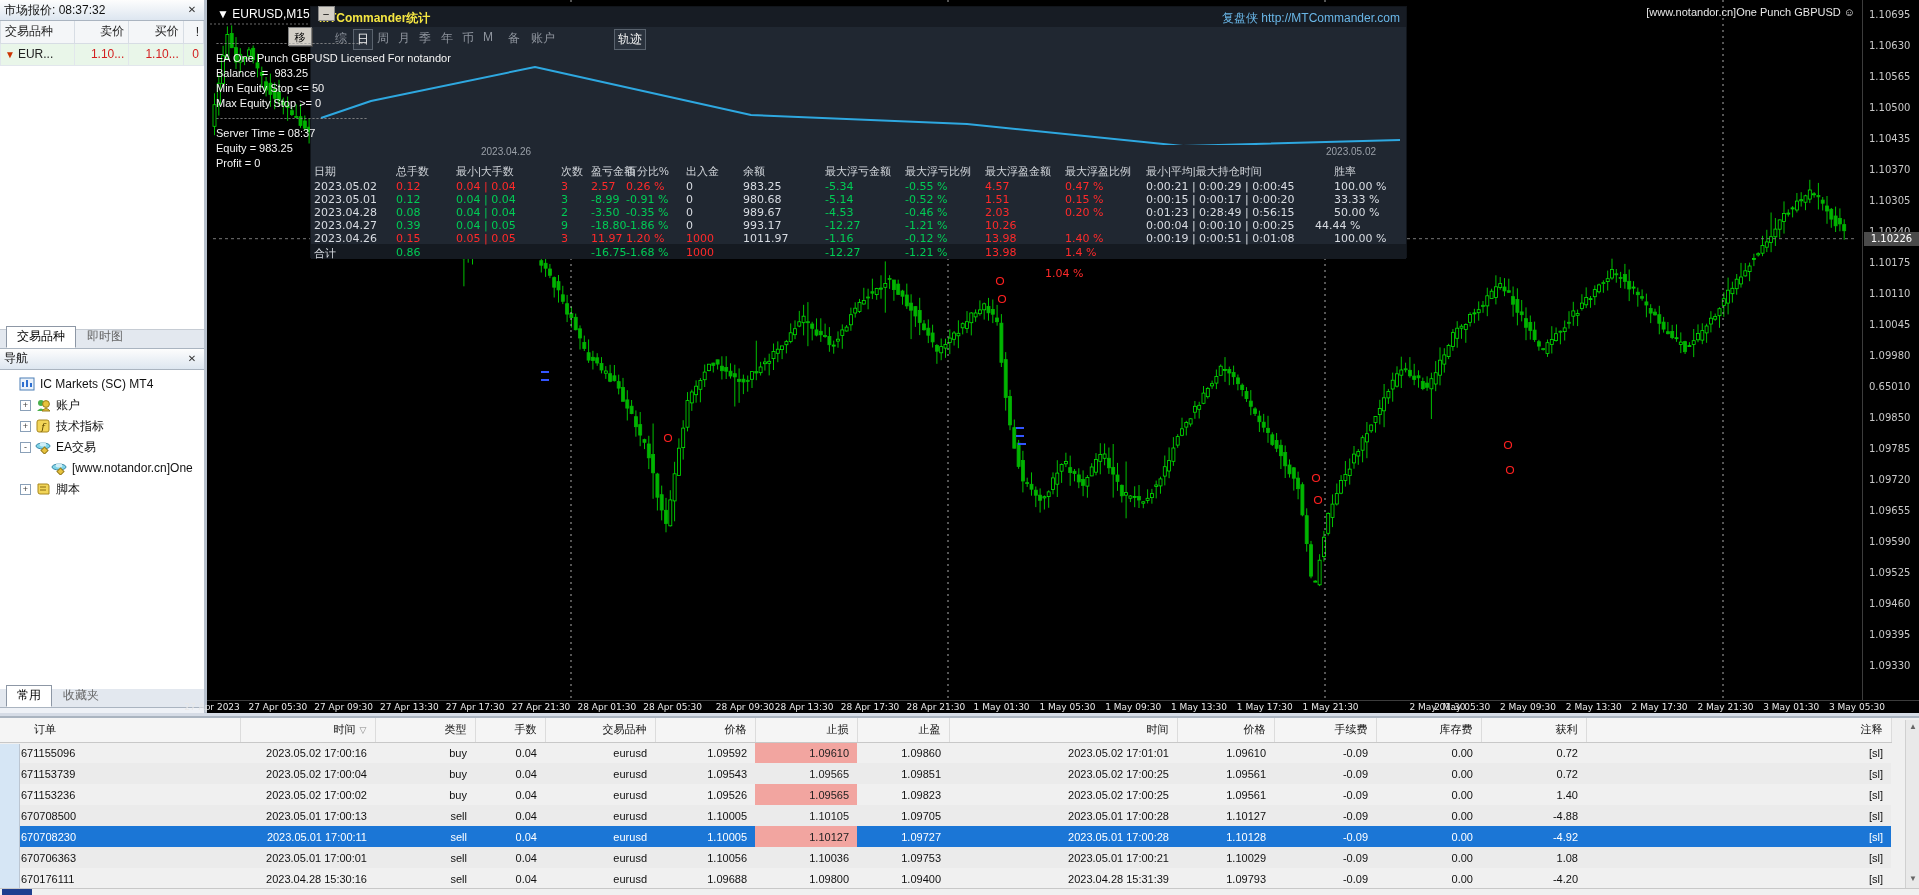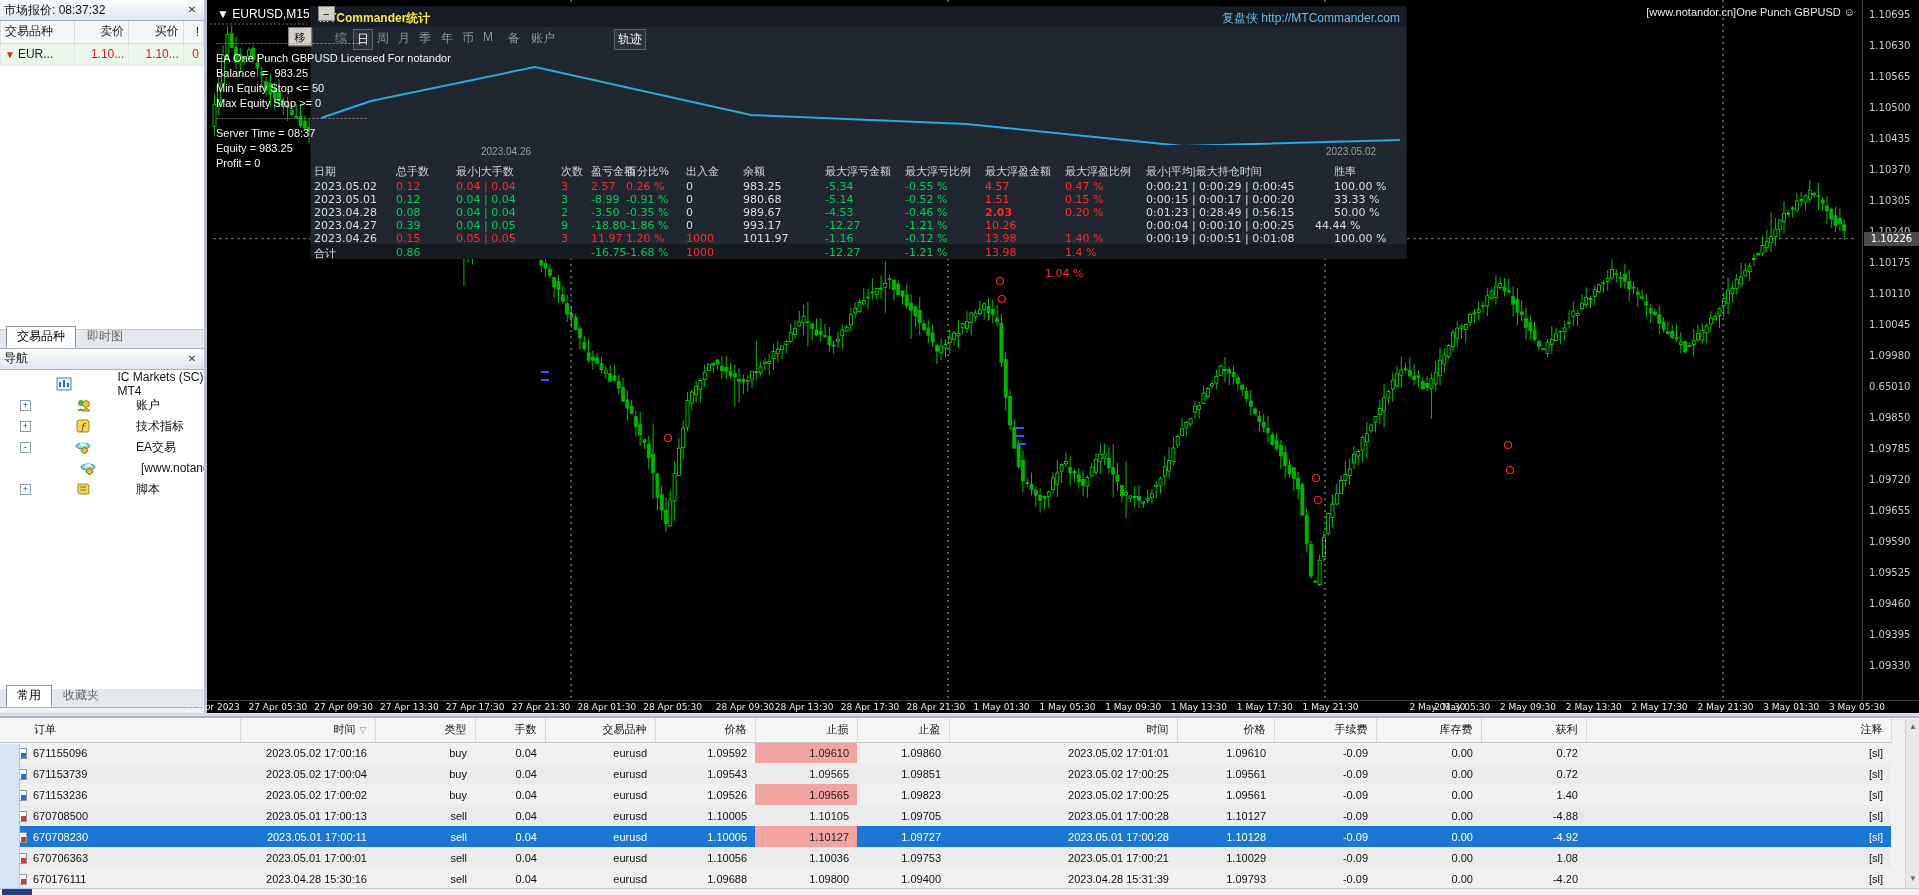--- a/index.html
+++ b/index.html
@@ -25,21 +25,21 @@
   .mw-sym { color:#222; } .mw-red { color:#d32020; text-align:right; }
   .mw-arrow { color:#cc3300; font-size:10px; margin-right:3px; }
   #mw-empty { height:264px; background:#fff; border-bottom:1px solid #c6ccd4; }
   .tabbar { height:19px; display:flex; align-items:flex-end; background:#e3e8ef;
     padding-left:6px; border-bottom:1px solid #aab4c0; }
   .tab { font-size:12px; padding:1px 10px 2px; color:#666; border:1px solid transparent; }
   .tab.active { background:#fff; border:1px solid #8d97a5; border-bottom:1px solid #fff;
     color:#000; }
   #nav-tree { background:#fff; height:319px; font-size:12px; color:#111;
     padding-top:4px; overflow:hidden; }
-  .tree-row { display:flex; align-items:center; height:21px;gap:40px; }
+  .tree-row { display:flex; align-items:center; height:21px; }
   .expander { width:11px; height:11px; border:1px solid #8aa0b8; background:#fff;
     font-size:9px; line-height:9px; text-align:center; color:#444; margin-right:4px; }
   .expander.none { border:none; background:transparent; }
   .tree-icon { width:16px; height:14px; margin-right:5px; flex:none; }
 
   
   #chart-region { position:absolute; left:207px; top:0; width:1712px; height:713px;
     background:#000; }
   #chart-svg { position:absolute; left:0; top:0; z-index:1; }
   #price-axis { position:absolute; right:0; top:0; width:57px; height:700px;
@@ -94,21 +94,21 @@
   #term-gutter { position:absolute; left:0; top:26px; width:20px; height:147px;
     background:#d6e6f5; border-right:1px solid #bcc6d2; }
   #term-table { position:absolute; left:0; top:0; border-collapse:collapse;
     font-size:11px; table-layout:fixed; }
   #term-table th { height:24px; font-weight:normal; color:#111; background:#f5f5f5;
     border-right:1px solid #dcdcdc; border-bottom:1px solid #c8c8c8; padding:0 8px;
     text-align:right; white-space:nowrap; }
   #term-table th:first-child { text-align:left; padding-left:34px; }
   #term-table td { height:21px; padding:0 8px; text-align:right; white-space:nowrap;
     color:#111; }
-  #term-table td:first-child { text-align:left; padding-left:18px; }
+  #term-table td:first-child { text-align:left; padding-left:6px; }
   #term-table tr.odd td { background:#ebebeb; }
   #term-table tr.sel td { background:#1b76d6; color:#fff; }
   #term-table td.slhit { background:#f2a5a0; color:#222; }
   #term-table tr.sel td.slhit { background:#f2a5a0; color:#222; }
   .doc-ico { display:inline-block; width:9px; height:11px; background:#fff;
     border:1px solid #8899aa; position:relative; margin-right:6px; vertical-align:-2px; }
   .doc-ico i { position:absolute; right:0; bottom:0; width:5px; height:5px; display:block; }
   .doc-buy i { background:#2d6fd0; } .doc-sell i { background:#d03a2d; }
   #term-scroll { position:absolute; right:0; top:2px; width:14px; height:171px;
     background:#e9e9e9; border-left:1px solid #d0d0d0; font-size:8px; color:#666;
@@ -1134,21 +1134,21 @@
         <div class="cmd-cell c-w" style="left: 3px; top: 199px;">2023.04.28</div>
         <div class="cmd-cell c-g" style="left: 85px; top: 199px;">0.08</div>
         <div class="cmd-cell c-g" style="left: 145px; top: 199px;">0.04 | 0.04</div>
         <div class="cmd-cell c-g" style="left: 250px; top: 199px;">2</div>
         <div class="cmd-cell c-g" style="left: 280px; top: 199px;">-3.50</div>
         <div class="cmd-cell c-g" style="left: 315px; top: 199px;">-0.35 %</div>
         <div class="cmd-cell c-w" style="left: 375px; top: 199px;">0</div>
         <div class="cmd-cell c-w" style="left: 432px; top: 199px;">989.67</div>
         <div class="cmd-cell c-g" style="left: 514px; top: 199px;">-4.53</div>
         <div class="cmd-cell c-g" style="left: 594px; top: 199px;">-0.46 %</div>
-        <div class="cmd-cell c-r" style="left: 674px; top: 199px; font-weight: bold;">2.03</div>
+        <div class="cmd-cell c-r" style="left: 674px; top: 199px;">2.03</div>
         <div class="cmd-cell c-r" style="left: 754px; top: 199px;">0.20 %</div>
         <div class="cmd-cell c-w" style="left: 835px; top: 199px;">0:01:23 | 0:28:49 | 0:56:15</div>
         <div class="cmd-cell c-w" style="left: 1023px; top: 199px;">50.00 %</div>
         <div class="cmd-cell c-w" style="left: 3px; top: 212px;">2023.04.27</div>
         <div class="cmd-cell c-g" style="left: 85px; top: 212px;">0.39</div>
         <div class="cmd-cell c-g" style="left: 145px; top: 212px;">0.04 | 0.05</div>
         <div class="cmd-cell c-g" style="left: 250px; top: 212px;">9</div>
         <div class="cmd-cell c-g" style="left: 280px; top: 212px;">-18.80</div>
         <div class="cmd-cell c-g" style="left: 315px; top: 212px;">-1.86 %</div>
         <div class="cmd-cell c-w" style="left: 375px; top: 212px;">0</div>

